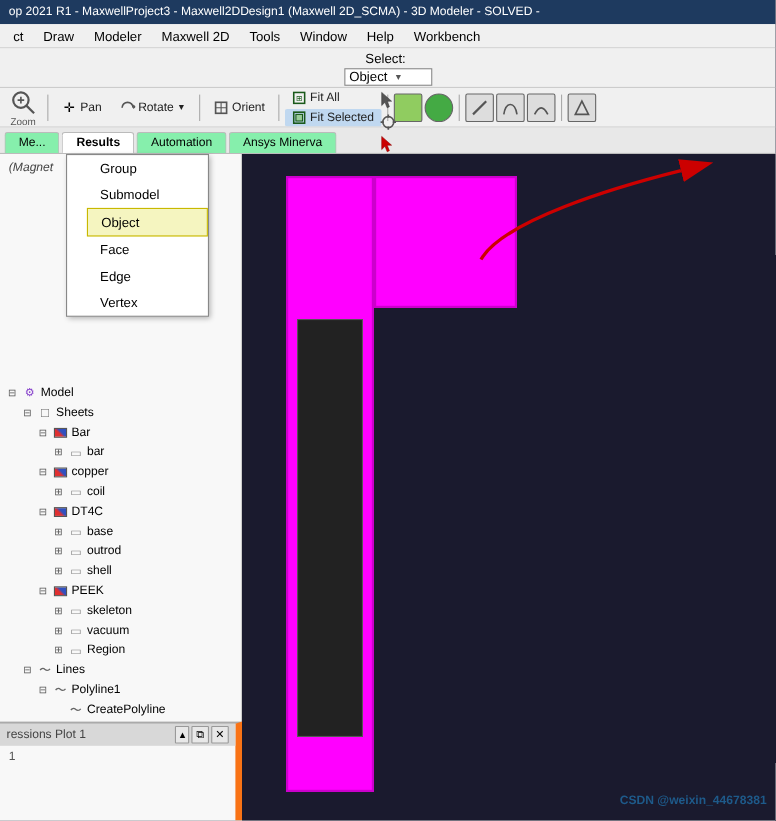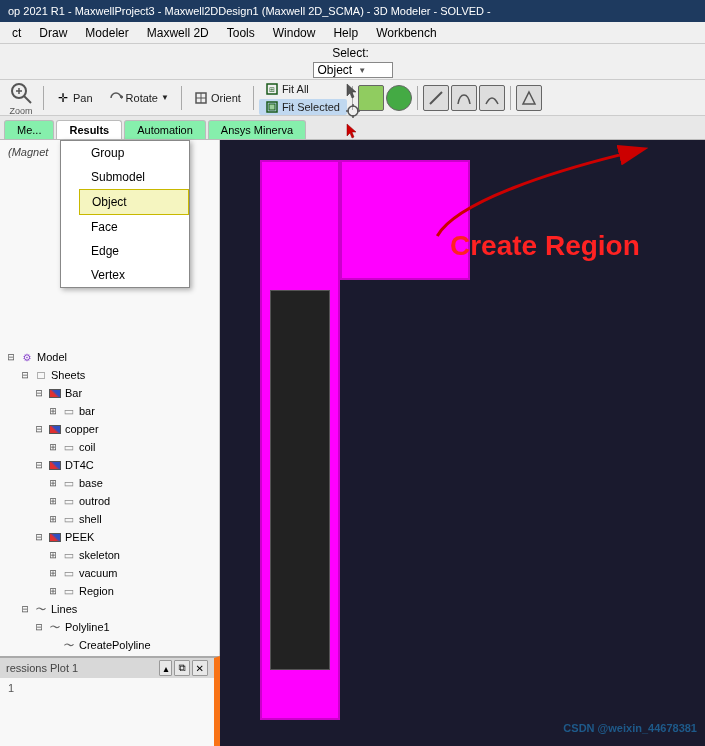--- a/index.html
+++ b/index.html
@@ -706,23 +706,20 @@
   </div>
 
   <div class="canvas-area">
 
     <div class="shape-tall" style="left:40px; top:20px; width:80px; height:560px; background:magenta; border:2px solid #cc00cc;"></div>
 
     <div class="shape-wide" style="left:120px; top:20px; width:130px; height:120px; background:magenta; border:2px solid #cc00cc;"></div>
 
     <div style="position:absolute; left:50px; top:150px; width:60px; height:380px; background:#222; border:1px solid #555;"></div>
 
-    <div class="create-region-text">
-      <span>Create Region</span>
-    </div>
 
     <svg class="arrow-overlay" viewBox="0 0 450 600">
 
       <defs>
         <marker id="arrowhead" markerWidth="10" markerHeight="7" refX="0" refY="3.5" orient="auto">
           <polygon points="0 0, 10 3.5, 0 7" fill="#cc0000"></polygon>
         </marker>
       </defs>
       <path d="M 200,95 C 220,60 320,30 380,15" stroke="#cc0000" stroke-width="3" fill="none" marker-end="url(#arrowhead)"></path>
     </svg>

